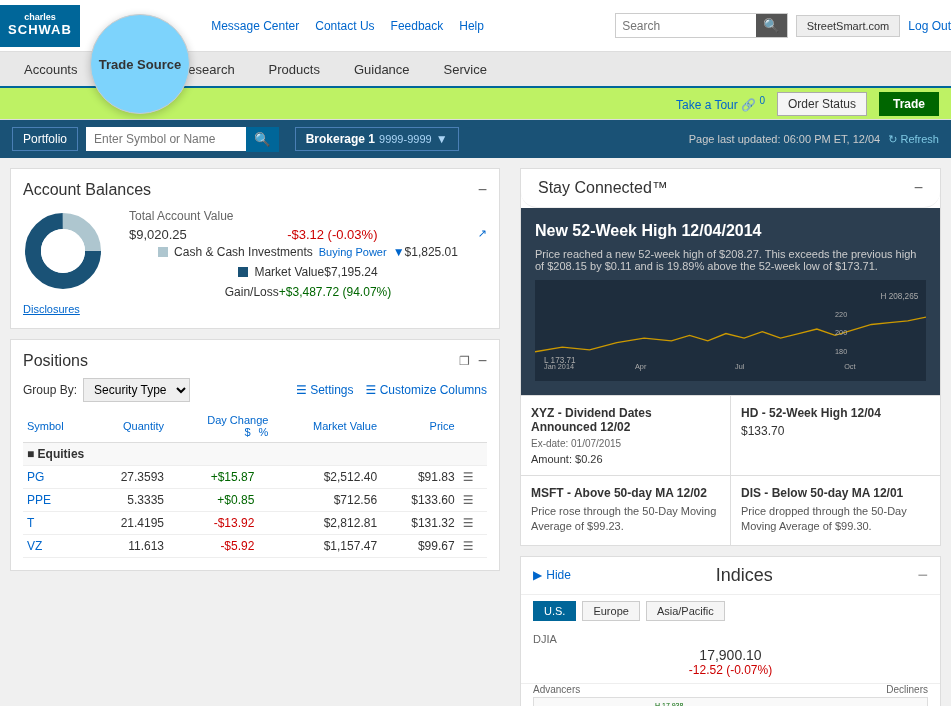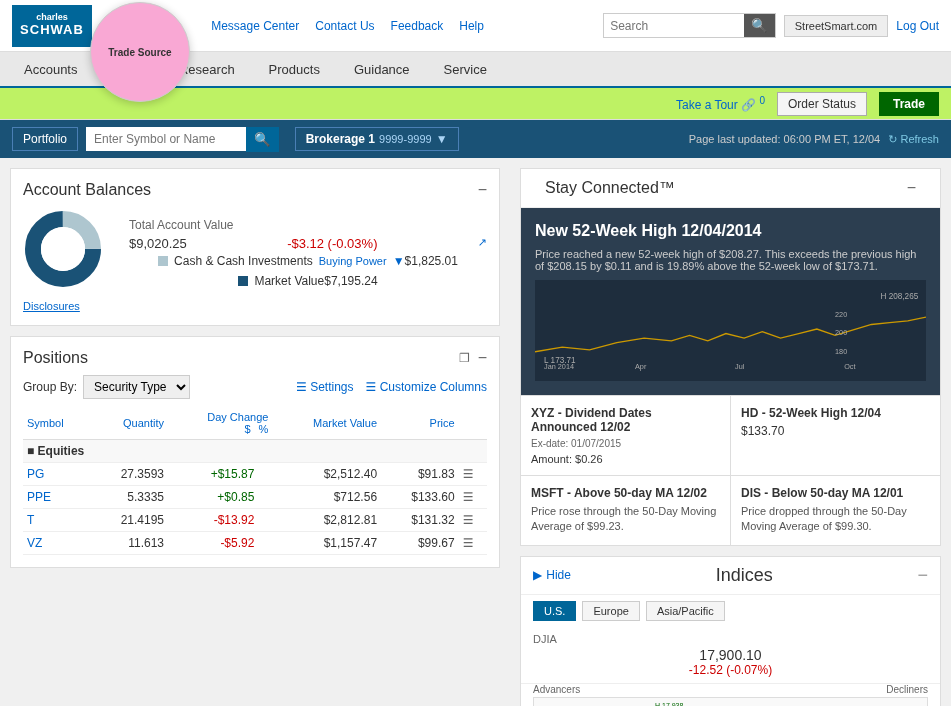--- a/index.html
+++ b/index.html
@@ -1,22 +1,22 @@
 <!DOCTYPE html>
 <html><head>
   <meta charset="utf-8">
   <style>
     * { box-sizing: border-box; margin: 0; padding: 0; }
     body { font-family: Arial, sans-serif; font-size: 12px; background: #f0f0f0; color: #333; width: 951px; height: 706px; overflow: hidden; }
 
     
-    .top-bar { background: #fff; border-bottom: 1px solid #ddd; padding: 6px 12px; display: flex; align-items: center; justify-content: space-between; height: 52px; }
+    .top-bar { background: #fff; border-bottom: 1px solid #ddd; padding: 6px 0; display: flex; align-items: center; justify-content: space-between; height: 52px; }
     .logo { background: #006699; width: 80px; height: 42px; display: flex; align-items: center; justify-content: center; color: white; font-size: 10px; font-weight: bold; line-height: 1.2; text-align: center; }
     .logo span { font-size: 14px; font-weight: bold; }
-    .trade-source-badge { background: #f9a8d4; border: 1px solid #ccc; border-radius: 50%; width: 100px; height: 100px; display: flex; align-items: center; justify-content: center; font-size: 10px; font-weight: bold; color: #333; position: absolute; top: 2px; left: 90px; z-index: 10; box-shadow: 0 2px 8px rgba(0,0,0,0.2); }
+    .trade-source-badge { background: #7dd3fc; border: 1px solid #ccc; border-radius: 50%; width: 100px; height: 100px; display: flex; align-items: center; justify-content: center; font-size: 13px; font-weight: bold; color: #333; position: absolute; top: 14px; left: 90px; z-index: 10; box-shadow: 0 2px 8px rgba(0,0,0,0.2); }
     .top-nav-links { display: flex; gap: 16px; align-items: center; font-size: 12px; }
     .top-nav-links a { color: #0066cc; text-decoration: none; }
     .top-right { display: flex; align-items: center; gap: 8px; }
     .search-box { display: flex; align-items: flex-end; border: 1px solid #ccc; background: #fff; }
     .search-box input { border: none; outline: none; padding: 4px 6px; font-size: 12px; width: 140px; }
     .search-box button { background: #555; border: none; color: white; padding: 4px 7px; cursor: pointer; }
     .streetsmart-btn { background: #eee; border: 1px solid #ccc; padding: 4px 10px; font-size: 11px; color: #333; cursor: pointer; }
     .logout-link { color: #0066cc; font-size: 12px; text-decoration: none; }
 
     
@@ -79,21 +79,21 @@
     .pos-table td.right { text-align: right; }
     .section-header td { font-weight: bold; font-size: 12px; color: #333; background: #f8f8f8; }
     .symbol-link { color: #0066cc; text-decoration: none; }
     .pos-green { color: #006600; }
     .menu-icon { color: #666; cursor: pointer; }
     .th-change { text-align: right; }
     .th-change-sub { display: flex; gap: 8px; justify-content: flex-end; }
 
     
     .stay-connected-card { background: white; border: 1px solid #ddd; }
-    .stay-connected-header { padding: 10px 24px; display: flex; justify-content: space-between; align-items: center; border-bottom: 1px solid #eee; }
+    .stay-connected-header { padding: 10px 17px; display: flex; justify-content: space-between; align-items: center; border-bottom: 1px solid #eee; border-radius: 16px; }
     .stay-connected-grid { display: grid; grid-template-columns: 1fr 1fr; gap: 1px; background: #ddd; }
     .stay-main { grid-column: 1 / -1; background: #2c3e50; color: white; padding: 14px; }
     .stay-main h3 { font-size: 16px; margin-bottom: 8px; color: white; }
     .stay-main p { font-size: 11px; color: #ccc; margin-bottom: 8px; }
     .news-item { background: white; padding: 10px; font-size: 11px; }
     .news-item h4 { color: #333; font-size: 12px; margin-bottom: 4px; font-weight: bold; }
     .news-item .date { color: #666; font-size: 10px; margin-bottom: 4px; }
     .news-item p { color: #555; font-size: 11px; line-height: 1.4; }
     .news-item .price { color: #333; font-size: 12px; margin-top: 4px; }
 
@@ -212,20 +212,24 @@
               <span style="color:#0066cc;">▼</span>
             </div>
             <span>$1,825.01</span>
           </div>
           <div class="balance-line">
             <div class="label-part">
               <span class="color-box" style="background:#1a5276;"></span>
               <span>Market Value</span>
             </div>
             <span>$7,195.24</span>
+          </div>
+          <div class="balance-line">
+            <span>Gain/Loss</span>
+            <span class="pos-green">+$3,487.72 (94.07%)</span>
           </div>
         </div>
       </div>
       <div><a href="#" class="disclosures">Disclosures</a></div>
     </div>
 
     <div class="card">
       <div style="display:flex;justify-content:space-between;align-items:center;margin-bottom:8px;">
         <span class="card-title">Positions</span>
         <div style="display:flex;gap:8px;align-items:center;">

